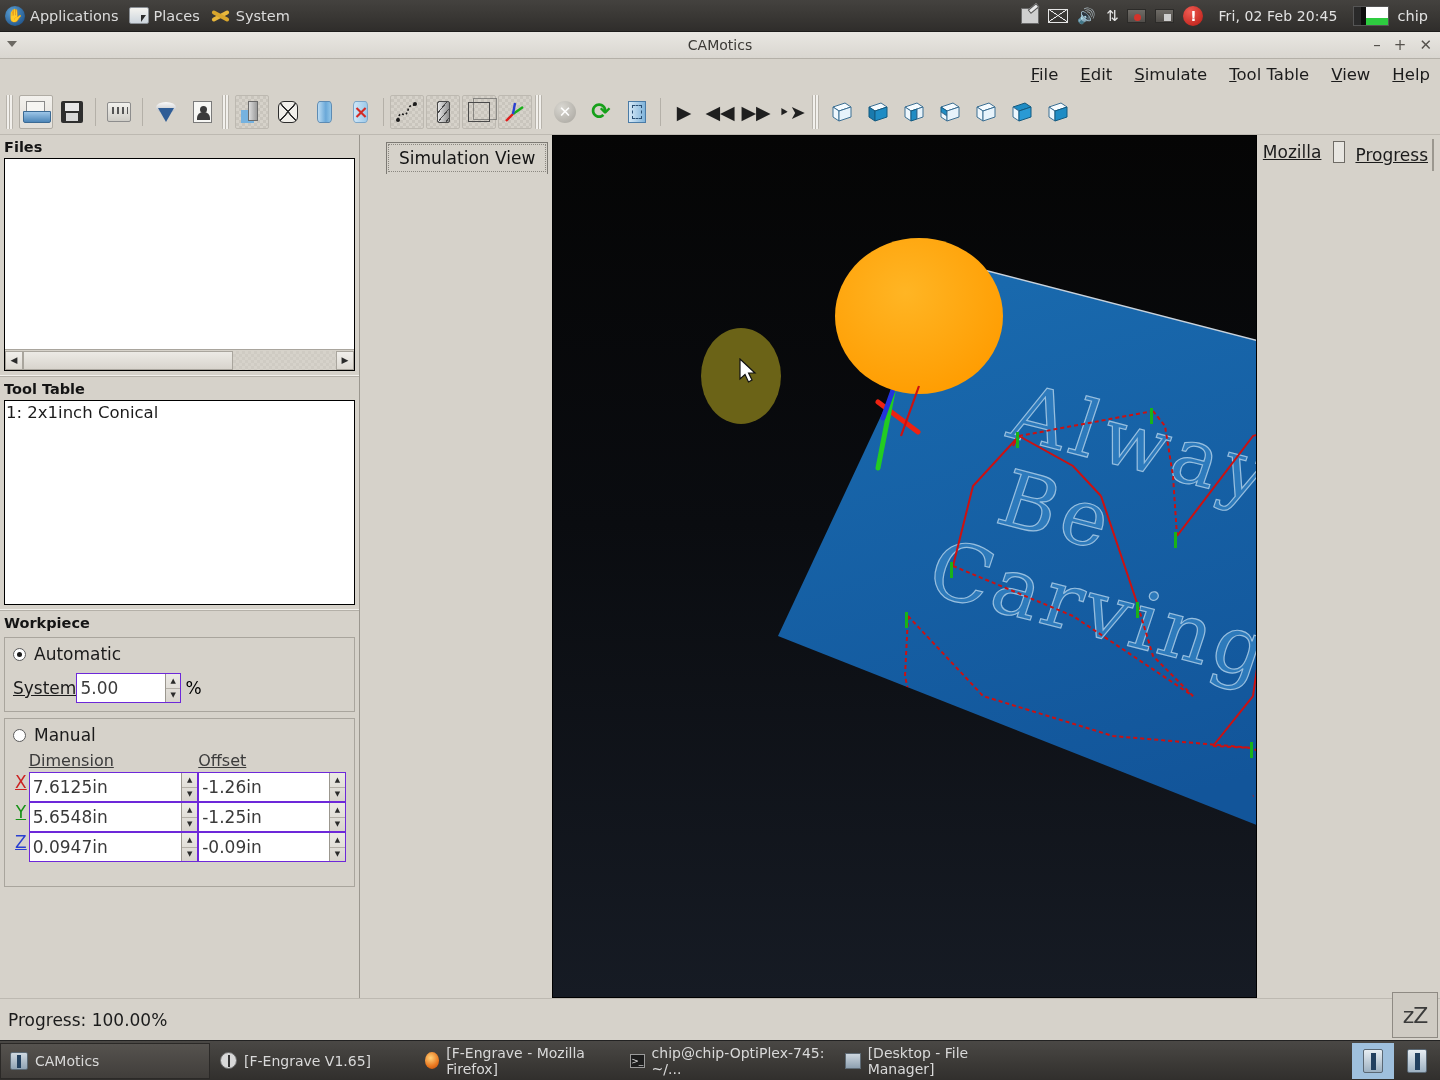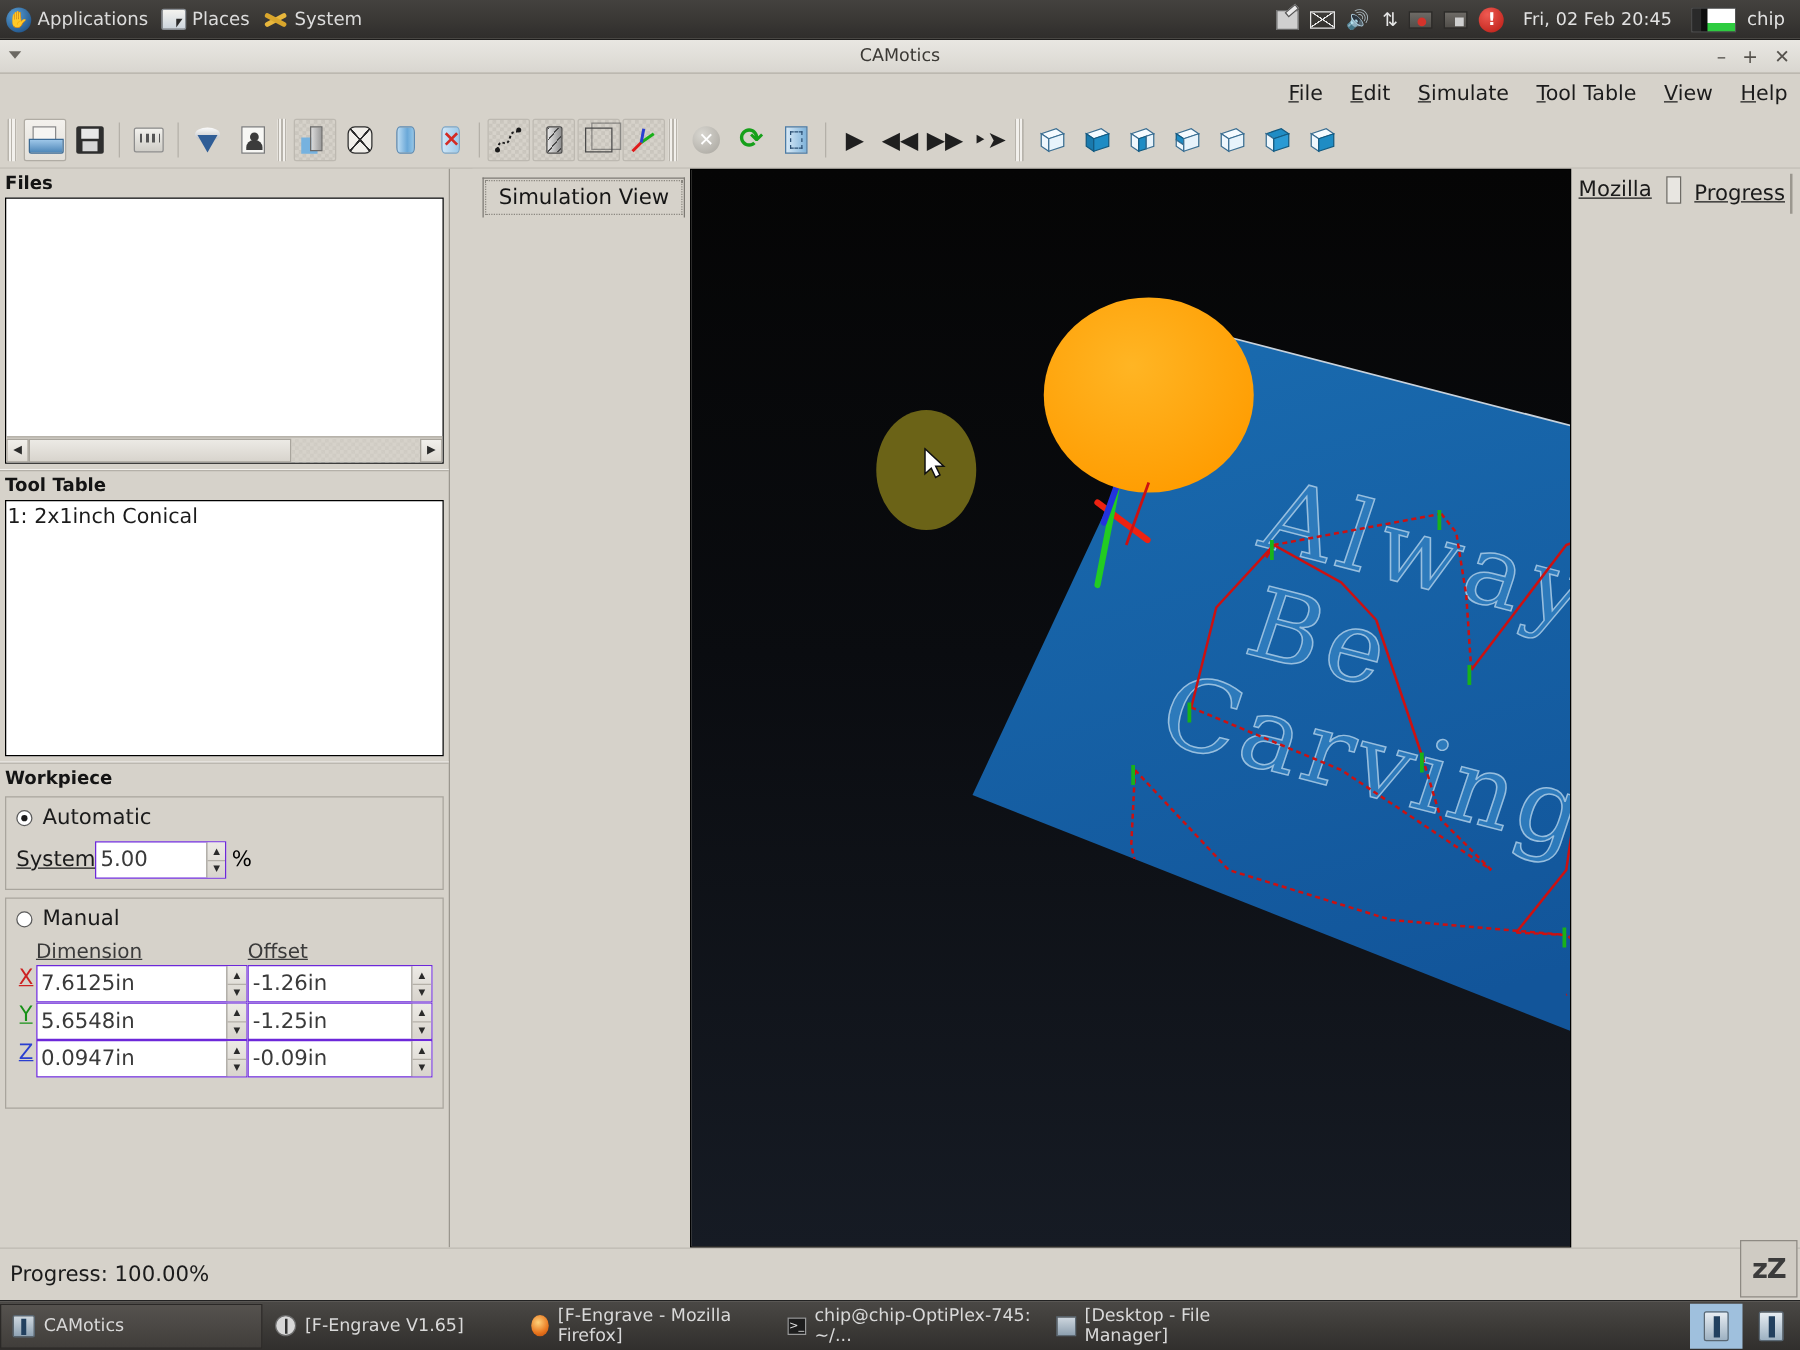--- a/index.html
+++ b/index.html
@@ -205,21 +205,21 @@
   .posrow .lbl { font-size:17px; text-decoration:underline; color:#1b1b1b; }
   .posbar { flex:1; height:2px; background:#1b1b1b; }
   .posend { width:12px; height:22px; background:#e8e6e1; border:1px solid #6e6b65; }
   .progrow { display:flex; align-items:center; height:40px; padding:0 6px 0 6px; gap:4px;}
   .progrow .lbl { font-size:17px; text-decoration:underline; color:#1b1b1b; }
   .progbar { flex:1; height:32px; background:#d6d2ca; border:1px solid #9b978f;
     box-shadow: inset 0 1px 0 #f3f1ed; }
 
   #corner { position:absolute; right:2px; bottom:2px; width:46px; height:46px;
     background:#cfcbc3; border:1px solid #8e8a83; display:flex; align-items:center; justify-content:center;
-    font-size:22px; font-weight:bold; color:#3b3b3b; letter-spacing:-1px;}
+    font-size:22px; font-weight:normal; color:#3b3b3b; letter-spacing:-1px;}
 
   
   #taskbar { position:absolute; left:0; bottom:0; width:1440px; height:40px;
     background: linear-gradient(to bottom,#4a4845 0%,#3c3a37 55%,#312f2d 100%);
     display:flex; align-items:center; color:#d9d9d9; font-size:14px; border-top:1px solid #222;}
   .task { display:flex; align-items:center; gap:7px; height:36px; padding:0 10px; min-width:0;}
   .task.active { background: linear-gradient(to bottom,#56534f,#403d3a); box-shadow: inset 0 0 0 1px #2b2927;}
   .ti { width:18px;height:18px;display:flex;align-items:center;justify-content:center;}
   .ti-cam{background:linear-gradient(#cfd8e0,#8fa3b4);border:1px solid #5a6874;border-radius:2px;position:relative;}
   .ti-cam:after{content:"";position:absolute;left:6px;top:2px;width:4px;height:13px;background:#22405f;}

